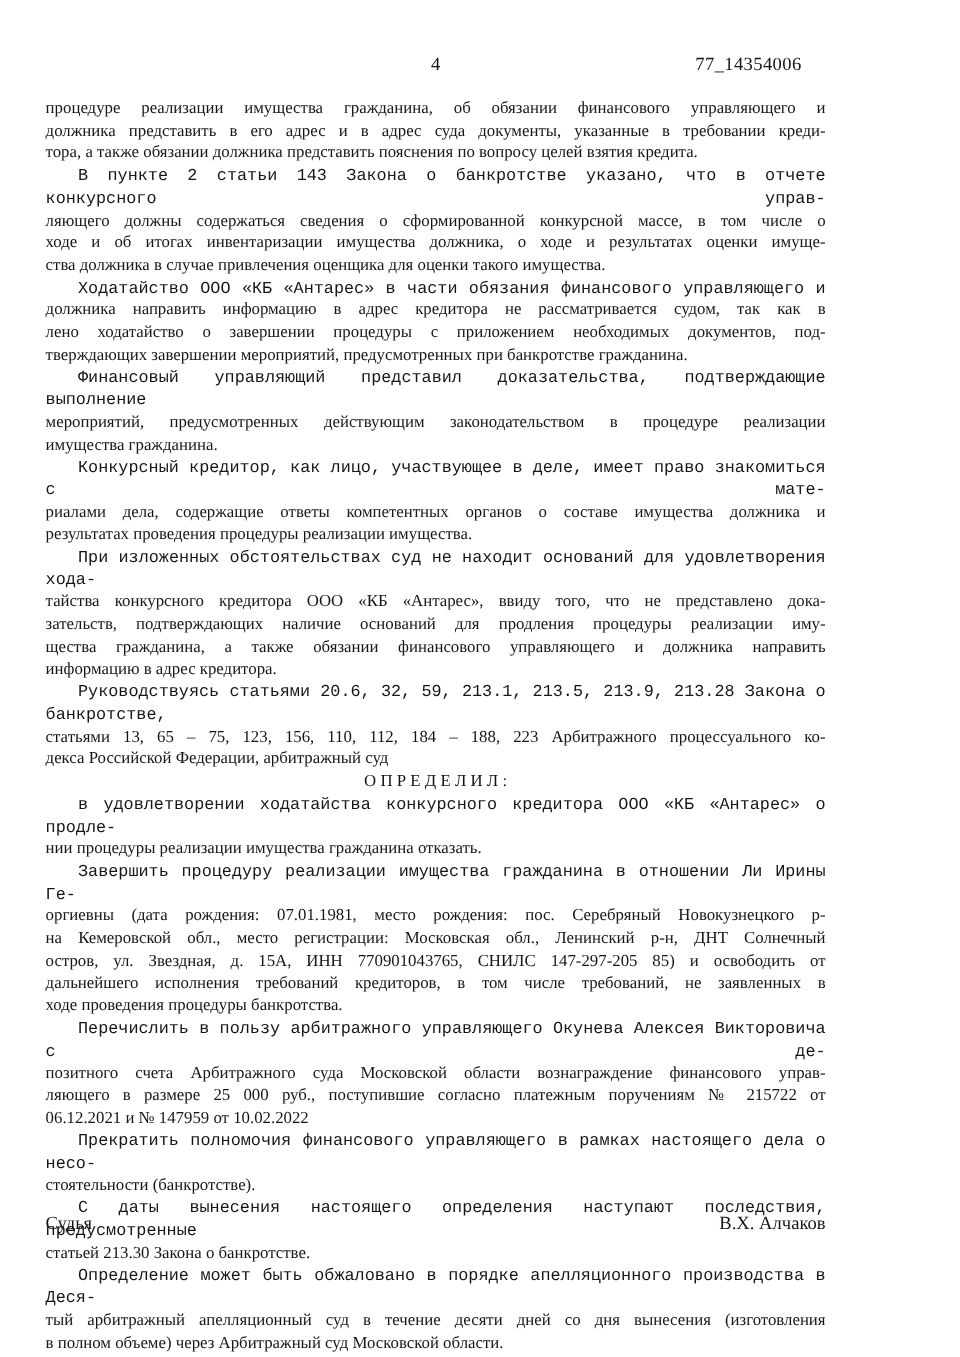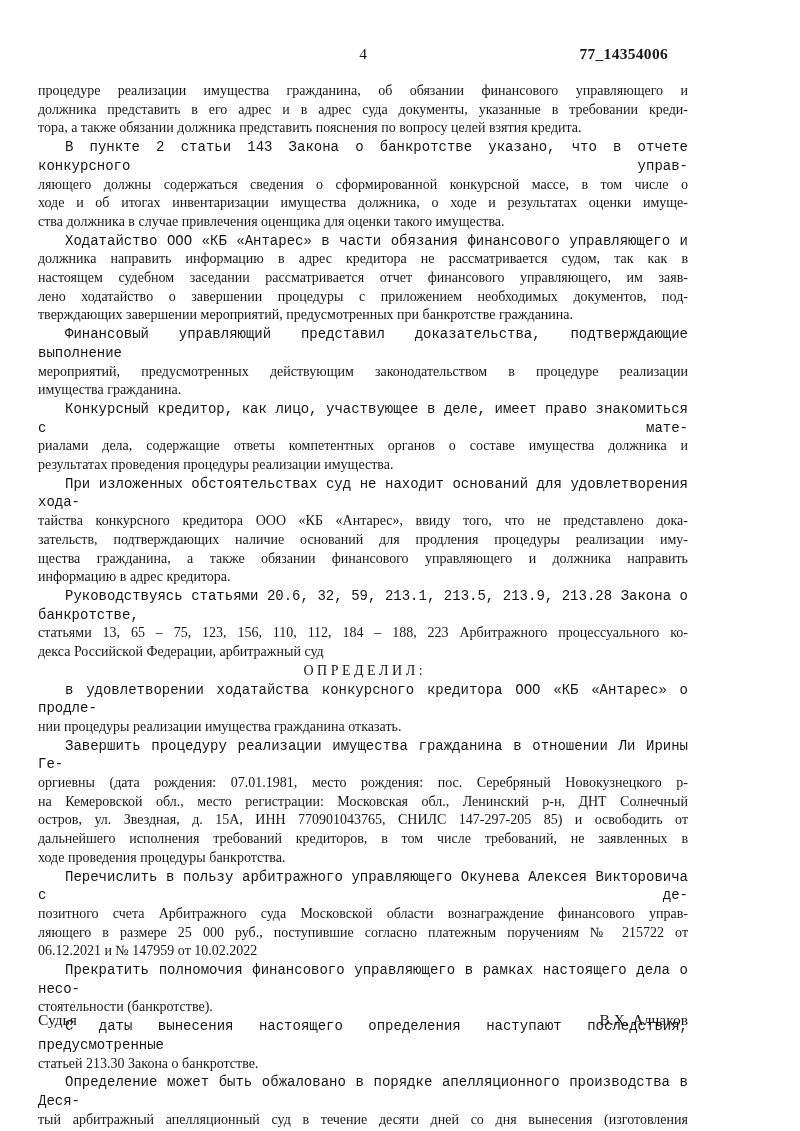--- a/index.html
+++ b/index.html
@@ -27,21 +27,20 @@
   }
   .page-num {
     position: absolute;
     left: 50%;
     transform: translateX(-50%);
   }
   .doc-num {
     position: absolute;
     right: 20px;
     letter-spacing: 0.3px;
-    font-weight: bold;
   }
   .textblock {
     position: absolute;
     left: 38px;
     top: 82px;
     width: 650px;
     font-size: 14px;
     line-height: 18.7px;
   }
   .ln {
@@ -92,21 +91,20 @@
     <div>
       <div class="ln ind">В пункте 2 статьи 143 Закона о банкротстве указано, что в отчете конкурсного управ-</div>
       <div class="ln">ляющего должны содержаться сведения о сформированной конкурсной массе, в том числе о</div>
       <div class="ln">ходе и об итогах инвентаризации имущества должника, о ходе и результатах оценки имуще-</div>
       <div class="ln end">ства должника в случае привлечения оценщика для оценки такого имущества.</div>
     </div>
 
     <div>
       <div class="ln ind">Ходатайство ООО «КБ «Антарес» в части обязания финансового управляющего и</div>
       <div class="ln">должника направить информацию в адрес кредитора не рассматривается судом, так как в</div>
-      <div class="ln">настоящем судебном заседании рассматривается отчет финансового управляющего, им заяв-</div>
       <div class="ln">лено ходатайство о завершении процедуры с приложением необходимых документов, под-</div>
       <div class="ln end">тверждающих завершении мероприятий, предусмотренных при банкротстве гражданина.</div>
     </div>
 
     <div>
       <div class="ln ind">Финансовый управляющий представил доказательства, подтверждающие выполнение</div>
       <div class="ln">мероприятий, предусмотренных действующим законодательством в процедуре реализации</div>
       <div class="ln end">имущества гражданина.</div>
     </div>
 

